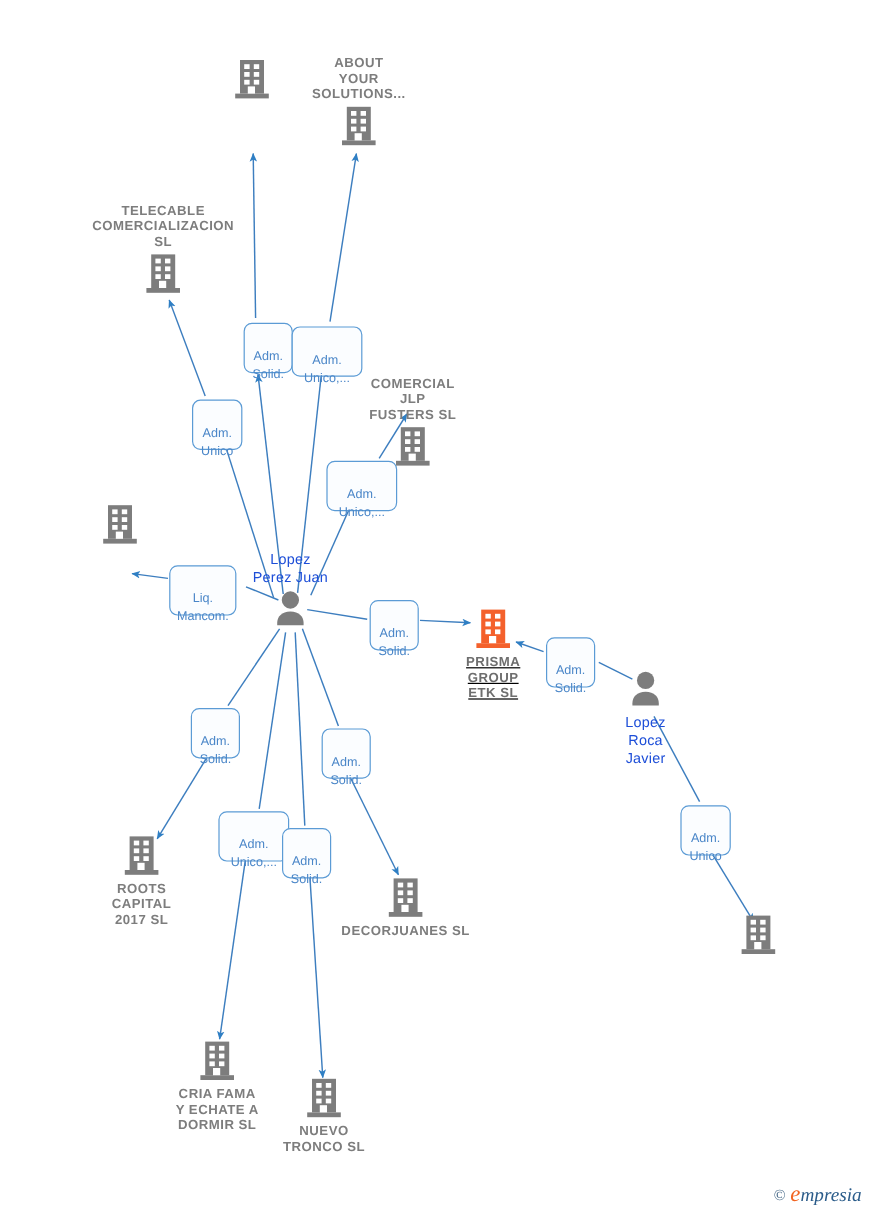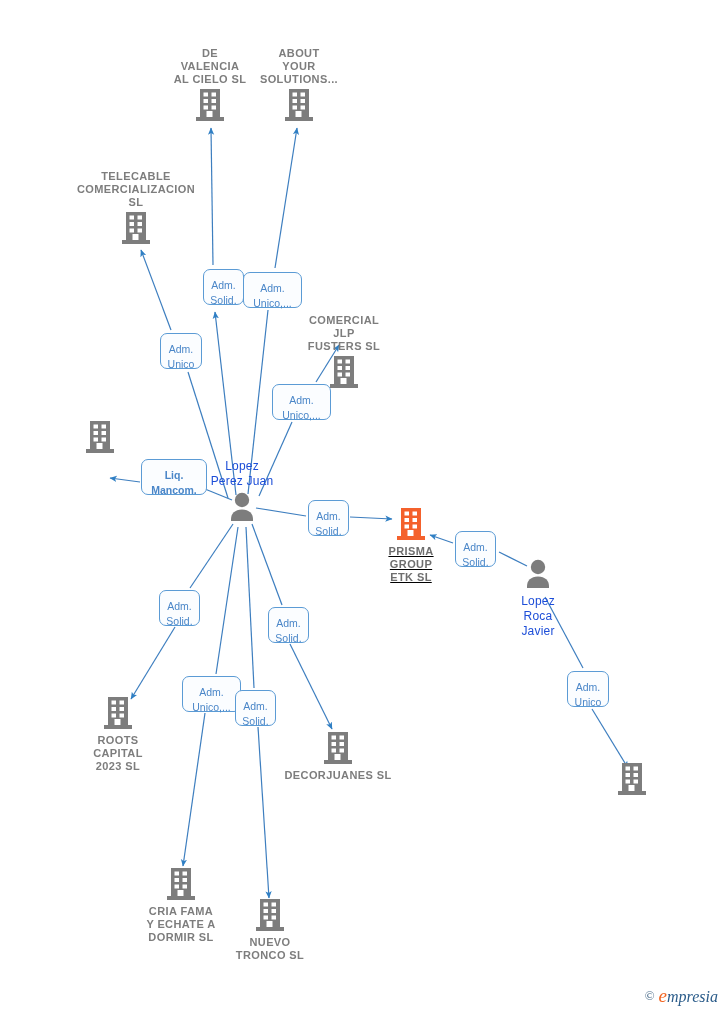--- a/index.html
+++ b/index.html
@@ -36,21 +36,21 @@
   
   .tag{
     position:absolute;
     border:1px solid #5b9bd5;
     background:#fbfdff;
     border-radius:7px;
     color:#4a86c8;
     font-size:10.5px;
     line-height:15px;
     text-align:center;
-    padding:8px 5px;
+    padding:20px 5px;
     box-sizing:border-box;
     white-space:pre-line;
     box-shadow:0 0 0 0 rgba(0,0,0,0);
   }
 
   .watermark{
     position:absolute;
     right:10px;bottom:8px;
     font-size:16px;
     color:#2b5c8a;
@@ -102,42 +102,39 @@
 
   <div id="tag-layer">
       <div class="tag" style="left: 203px; top: 269px; width: 41px; height: 36px;">Adm.
 Solid.</div>
       <div class="tag" style="left: 243px; top: 272px; width: 59px; height: 36px;">Adm.
 Unico,...</div>
       <div class="tag" style="left: 160px; top: 333px; width: 42px; height: 36px;">Adm.
 Unico</div>
       <div class="tag" style="left: 272px; top: 384px; width: 59px; height: 36px;">Adm.
 Unico,...</div>
-      <div class="tag" style="left: 141px; top: 459px; width: 66px; height: 36px; font-weight: bold;">Liq.
+      <div class="tag" style="left: 141px; top: 471px; width: 56px; height: 36px;">Liq.
 Mancom.</div>
       <div class="tag" style="left: 308px; top: 500px; width: 41px; height: 36px;">Adm.
 Solid.</div>
       <div class="tag" style="left: 455px; top: 531px; width: 41px; height: 36px;">Adm.
 Solid.</div>
       <div class="tag" style="left: 567px; top: 671px; width: 42px; height: 36px;">Adm.
 Unico</div>
       <div class="tag" style="left: 159px; top: 590px; width: 41px; height: 36px;">Adm.
 Solid.</div>
       <div class="tag" style="left: 268px; top: 607px; width: 41px; height: 36px;">Adm.
 Solid.</div>
       <div class="tag" style="left: 182px; top: 676px; width: 59px; height: 36px;">Adm.
 Unico,...</div>
       <div class="tag" style="left: 235px; top: 690px; width: 41px; height: 36px;">Adm.
 Solid.</div>
     </div>
   <div id="node-layer">
       <div class="node company labeltop" style="left: 210px; top: 47px;">
-        <div class="label">DE
-VALENCIA
-AL CIELO  SL</div>
         <span class="glyph"><svg width="30" height="34" viewBox="0 0 30 34">
             <rect x="5" y="1" width="20" height="28" fill="#7d7d7d"></rect>
             <rect x="1" y="29" width="28" height="4" fill="#7d7d7d"></rect>
             <rect x="8.5" y="4.5" width="4.5" height="4" fill="#ffffff"></rect>
             <rect x="16.5" y="4.5" width="4.5" height="4" fill="#ffffff"></rect>
             <rect x="8.5" y="11" width="4.5" height="4" fill="#ffffff"></rect>
             <rect x="16.5" y="11" width="4.5" height="4" fill="#ffffff"></rect>
             <rect x="8.5" y="17.5" width="4.5" height="4" fill="#ffffff"></rect>
             <rect x="16.5" y="17.5" width="4.5" height="4" fill="#ffffff"></rect>
             <rect x="11.5" y="23" width="6" height="6" fill="#ffffff"></rect>
@@ -244,21 +241,21 @@
             <rect x="8.5" y="4.5" width="4.5" height="4" fill="#ffffff"></rect>
             <rect x="16.5" y="4.5" width="4.5" height="4" fill="#ffffff"></rect>
             <rect x="8.5" y="11" width="4.5" height="4" fill="#ffffff"></rect>
             <rect x="16.5" y="11" width="4.5" height="4" fill="#ffffff"></rect>
             <rect x="8.5" y="17.5" width="4.5" height="4" fill="#ffffff"></rect>
             <rect x="16.5" y="17.5" width="4.5" height="4" fill="#ffffff"></rect>
             <rect x="11.5" y="23" width="6" height="6" fill="#ffffff"></rect>
           </svg></span>
         <div class="label">ROOTS
 CAPITAL
-2023  SL</div>
+2017  SL</div>
       </div>
       <div class="node company" style="left: 338px; top: 731px;">
         <span class="glyph"><svg width="30" height="34" viewBox="0 0 30 34">
             <rect x="5" y="1" width="20" height="28" fill="#7d7d7d"></rect>
             <rect x="1" y="29" width="28" height="4" fill="#7d7d7d"></rect>
             <rect x="8.5" y="4.5" width="4.5" height="4" fill="#ffffff"></rect>
             <rect x="16.5" y="4.5" width="4.5" height="4" fill="#ffffff"></rect>
             <rect x="8.5" y="11" width="4.5" height="4" fill="#ffffff"></rect>
             <rect x="16.5" y="11" width="4.5" height="4" fill="#ffffff"></rect>
             <rect x="8.5" y="17.5" width="4.5" height="4" fill="#ffffff"></rect>

